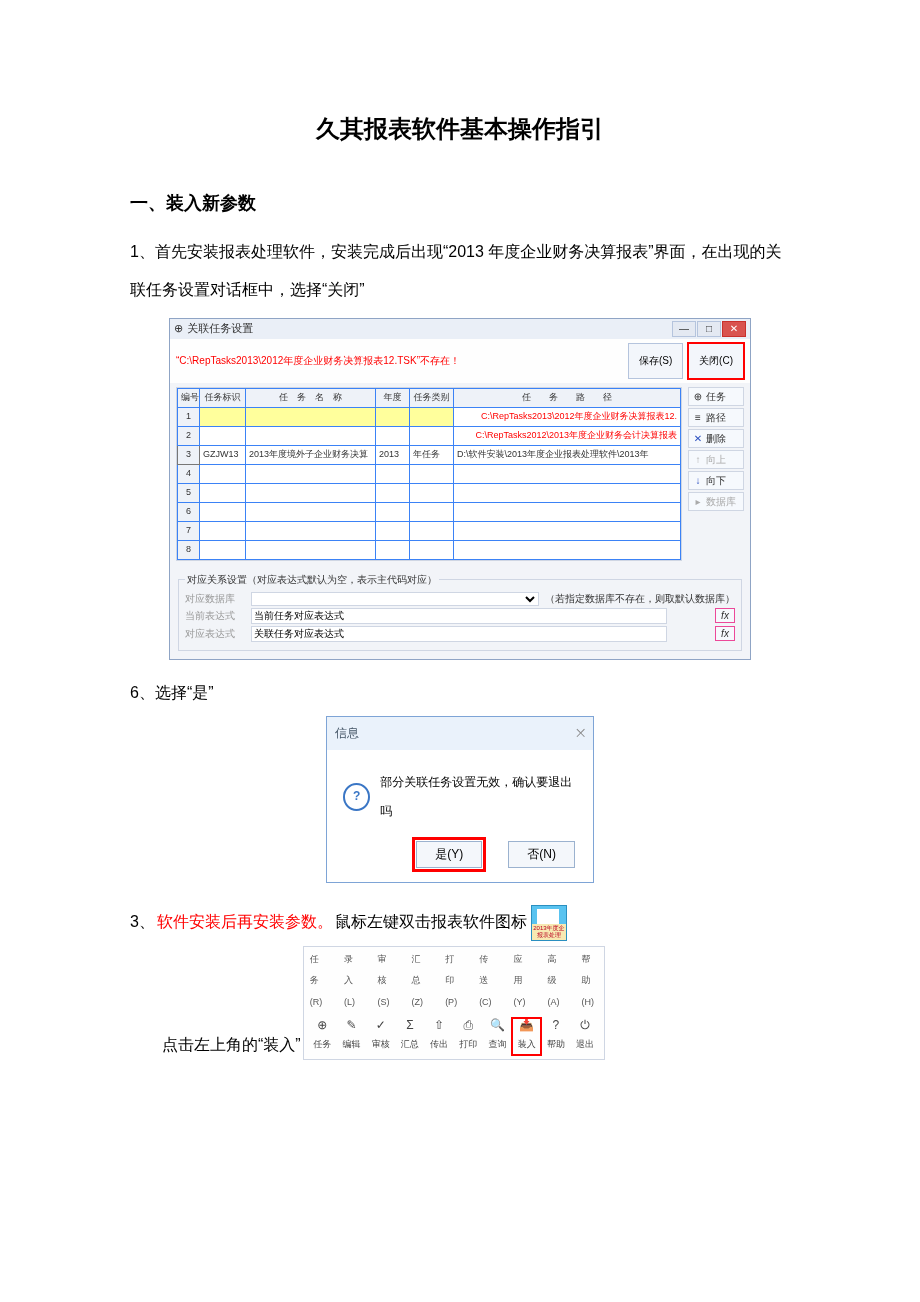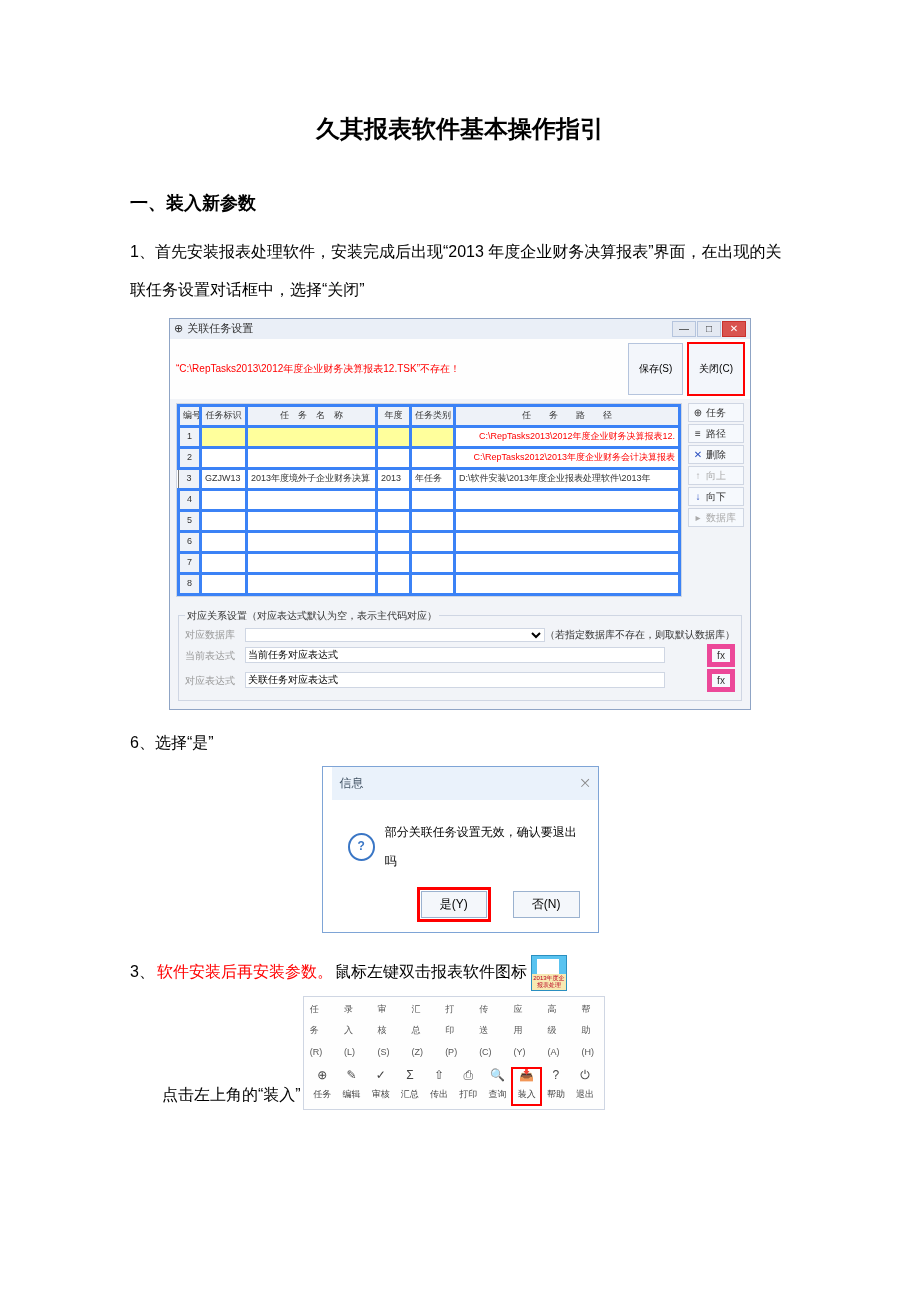--- a/index.html
+++ b/index.html
@@ -56,66 +56,66 @@
     display:inline-block; width:22px; height:14px; text-align:center;
     font-size:10px; line-height:14px; background:#e4e9f2; border:1px solid #b5c4dd;
   }
   .d1-win-btns span.close { background:#d9534f; color:#fff; border-color:#c9302c; }
   .d1-warnrow {
     display:flex; justify-content:space-between; align-items:center;
     padding:4px 6px; background:#fefefe;
   }
   .d1-warnrow .warn { color:#ff0000; font-size:10px; }
   .d1-warnrow .btns button {
-    font-size:10px; padding:18px 10px; margin-left:2px;
+    font-size:10px; padding:10px 10px; margin-left:2px;
     background:#f3f6fb; border:1px solid #b5c4dd;
   }
   .d1-warnrow .btns .close-btn { outline:2px solid red; outline-offset:-1px; }
   .d1-body { display:flex; padding:4px 6px 8px 6px; gap:6px; }
   .d1-tablewrap { flex:1; background:#fff; border:1px solid #cfd6e3; }
   .d1-table { width:100%; border-collapse:collapse; font-size:9px; table-layout:fixed; }
   .d1-table th, .d1-table td {
-    border:3px solid #3b82f6; padding:2px 3px; height:14px;
+    border:1px solid #3b82f6; padding:2px 3px; height:14px;
     overflow:hidden; white-space:nowrap; text-overflow:clip;
   }
   .d1-table th { background:#eef2f8; font-weight:normal; }
   .d1-table td.num { background:#eef2f8; text-align:center; width:18px; }
   .d1-table tr.sel td.num { border:1px solid #777; }
   .d1-table .pathred { color:#ff0000;text-align:right; }
   .d1-table .hl { background:#ffff9c; }
   .d1-sidebar { width:56px; display:flex; flex-direction:column; gap:2px; }
   .d1-sidebar div {
     background:#f6f9fd; border:1px solid #cfd6e3;
     padding:2px 4px; display:flex; align-items:center; gap:3px;
     font-size:10px;
   }
   .d1-sidebar div.disabled { color:#aaa; }
   .d1-sidebar .i { width:10px; text-align:center; }
   .d1-sidebar .blue { color:#2a4fbf; }
   .d1-bottom { padding:4px 6px 8px 6px; font-size:10px; }
   .d1-bottom fieldset {
     border:1px solid #cfd6e3; padding:4px 6px 6px 6px; font-size:10px;
   }
-  .d1-bottom .row { display:flex; align-items:center; gap:0; margin:2px 0; }
+  .d1-bottom .row { display:flex; align-items:center; gap:6px; margin:2px 0; }
   .d1-bottom .lbl { width:60px; color:#999; }
   .d1-bottom select, .d1-bottom input {
     font-size:10px; padding:0 2px; height:14px;
     border:1px solid #cfd6e3; background:#fff;
   }
   .d1-bottom input { flex:1; }
   .d1-bottom .fx {
-    width:18px; text-align:center; 
-    border:5px solid #ec4899; background:#f6f9fd;margin-left:42px;
+    width:18px; text-align:center; font-style:italic;
+    border:1px solid #ec4899; background:#f6f9fd;margin-left:42px;
   }
 
   
   .dialog2 {
     width: 266px;
     margin: 4px auto 20px auto;
-    border:1px solid #7ea4d6; background:#fff; font-size:12px;padding-left:9px;
+    border:1px solid #7ea4d6; background:#fff; font-size:12px;
   }
   .d2-titlebar {
     display:flex; justify-content:space-between; align-items:center;
     background:#eaf2fb; padding:2px 8px; font-size:12px; color:#456;
   }
   .d2-titlebar .x { font-size:11px; color:#888; }
   .d2-body { display:flex; align-items:center; gap:10px; padding:18px 16px 10px 16px; }
   .d2-icon {
     width:24px; height:24px; border-radius:50%;
     border:2px solid #3a76c5; color:#3a76c5;

